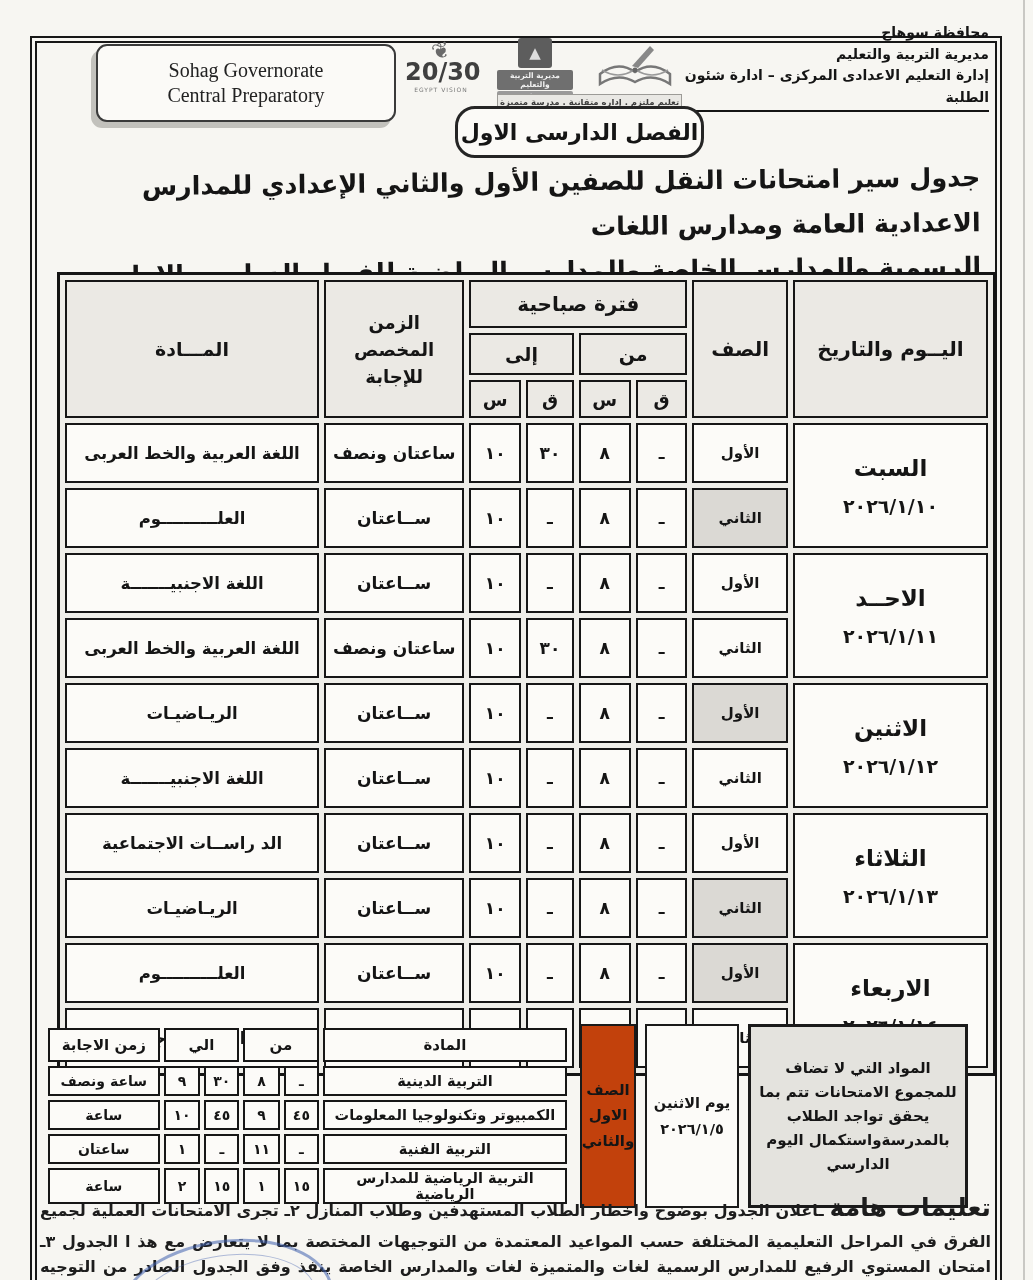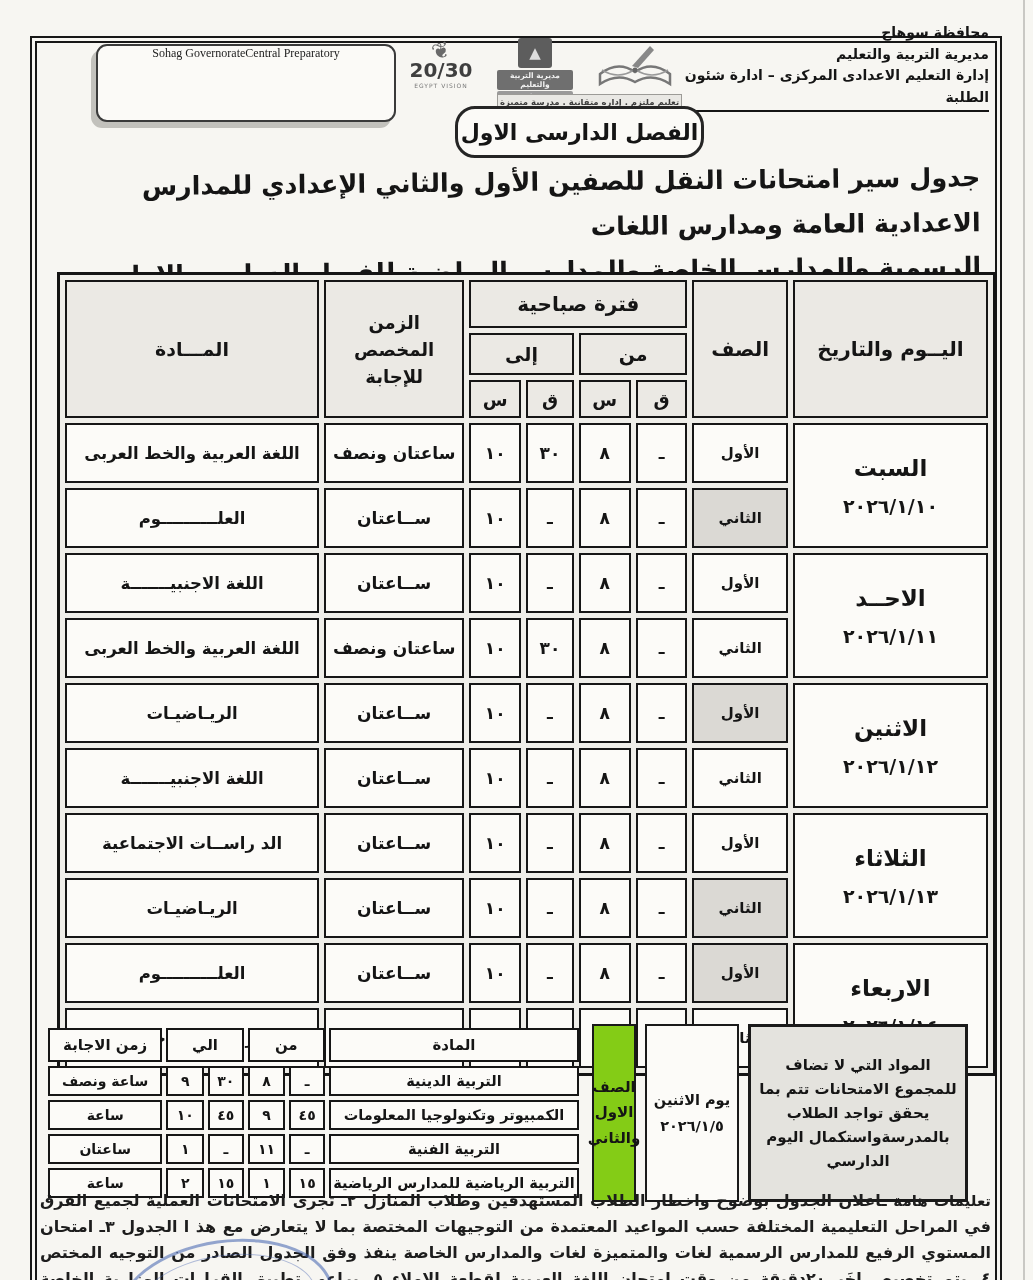--- a/index.html
+++ b/index.html
@@ -6,26 +6,26 @@
   .page{position:relative;width:1033px;height:1280px;background:#f7f6f2;overflow:hidden;
         font-family:"DejaVu Sans",sans-serif;color:#151515;}
   .frame{position:absolute;left:30px;top:36px;width:958px;height:1260px;
          border:7px double #171717;border-bottom:none;}
   
   .ar-header{position:absolute;top:22px;right:44px;width:340px;direction:rtl;text-align:right;
              font-weight:bold;font-size:14px;line-height:1.55;}
   .ar-header .u{display:inline-block;border-bottom:2px solid #151515;padding-bottom:1px;}
   .en-box{position:absolute;left:96px;top:44px;width:296px;height:74px;background:#fbfaf7;
           border:2px solid #3a3a3a;border-radius:11px;box-shadow:-5px 6px 0 #c2c1bc;
-          display:flex;justify-content:center;text-align:center;
-          font-family:"Liberation Serif",serif;font-size:12px;line-height:1.25;color:#222;}
+          display:flex;flex-direction:column;justify-content:center;text-align:center;
+          font-family:"Liberation Serif",serif;font-size:20px;line-height:1.25;color:#222;}
   .logos{position:absolute;left:405px;top:38px;width:280px;height:78px;}
   .vision{position:absolute;left:0;top:6px;width:72px;text-align:center;color:#4a4a4a;}
   .vision .swirl{font-size:22px;line-height:14px;color:#6a6a6a;transform:rotate(-15deg);display:block;}
-  .vision .nums{font-size:20px;font-weight:bold;letter-spacing:0;color:#3f3f3f;}
+  .vision .nums{font-size:24px;font-weight:bold;letter-spacing:0;color:#3f3f3f;}
   .vision .cap{font-size:6px;letter-spacing:1px;color:#777;}
   .emblem{position:absolute;left:92px;top:0;width:76px;text-align:center;}
   .emblem .eagle{margin:0 auto;width:34px;height:30px;background:#5d5d5d;border-radius:3px;
                  display:flex;align-items:center;justify-content:center;color:#ddd;font-size:15px;}
   .emblem .mini{margin-top:2px;background:#6f6f6f;color:#f2f2f2;font-size:7.5px;font-weight:bold;
                 border-radius:2px;padding:1px 2px;direction:rtl;}
   .emblem .mini2{margin-top:1px;background:#9a9a9a;color:#fff;font-size:6px;border-radius:2px;padding:1px 2px;}
   .book{position:absolute;left:185px;top:2px;width:90px;text-align:center;}
   .banner{position:absolute;left:92px;top:56px;width:183px;background:#e9e8e4;border:1px solid #9c9b97;
           direction:rtl;text-align:center;font-size:8.5px;font-weight:bold;color:#3c3c3c;padding:2px 0;}
@@ -54,34 +54,34 @@
   table.main td{height:54px;}
   
   .bottom{position:absolute;top:1024px;left:44px;width:924px;direction:rtl;
           display:flex;gap:9px;align-items:stretch;}
   .note-cell{width:220px;flex:none;background:#e4e3de;border:3.5px solid #1a1a1a;
              display:flex;align-items:center;justify-content:center;text-align:center;
              font-weight:bold;font-size:15px;line-height:1.6;padding:4px 6px;box-sizing:border-box;}
   .monday-cell{width:90px;flex:none;background:#fcfbf8;border:2.5px solid #1a1a1a;
              display:flex;flex-direction:column;align-items:center;justify-content:center;
              font-weight:bold;font-size:14.5px;line-height:1.8;text-align:center;}
-  .gradeb-cell{width:44px;flex:none;background:#84cc16;border:2.5px solid #1a1a1a;
+  .gradeb-cell{width:56px;flex:none;background:#c2410c;border:2.5px solid #1a1a1a;
              display:flex;align-items:center;justify-content:center;text-align:center;
              font-weight:bold;font-size:15px;line-height:1.7;padding:14px;box-sizing:border-box;}
   .subwrap{flex:1;}
   table.sub{border-collapse:separate;border-spacing:4px;direction:rtl;width:100%;table-layout:fixed;height:100%;}
   table.sub th,table.sub td{border:2px solid #161616;background:#fcfbf8;text-align:center;
         vertical-align:middle;font-weight:bold;padding:0 2px;}
   table.sub th{font-size:15px;height:30px;}
   table.sub td{font-size:14px;height:26px;}
   table.sub td.s-sub{font-size:14.5px;}
   
   .instructions{position:absolute;top:1188px;left:40px;right:42px;direction:rtl;
         text-align:justify;text-align-last:right;font-size:16px;font-weight:bold;line-height:1.62;color:#1d1d1d;}
-  .instructions .big{font-size:15px;letter-spacing:1px;}
+  .instructions .big{font-size:25px;letter-spacing:1px;}
   .stamp{position:absolute;left:118px;top:1240px;width:210px;height:120px;border:3px solid rgba(64,96,175,.55);
         border-radius:50%;transform:rotate(-8deg);}
   .stamp:before{content:"";position:absolute;left:14px;top:12px;right:14px;bottom:12px;
         border:1.5px solid rgba(64,96,175,.4);border-radius:50%;}
   .edge{position:absolute;right:8px;top:0;width:2px;height:1280px;background:#c9c8c4;}
 </style>
 </head>
 <body>
 
 <div class="page">

